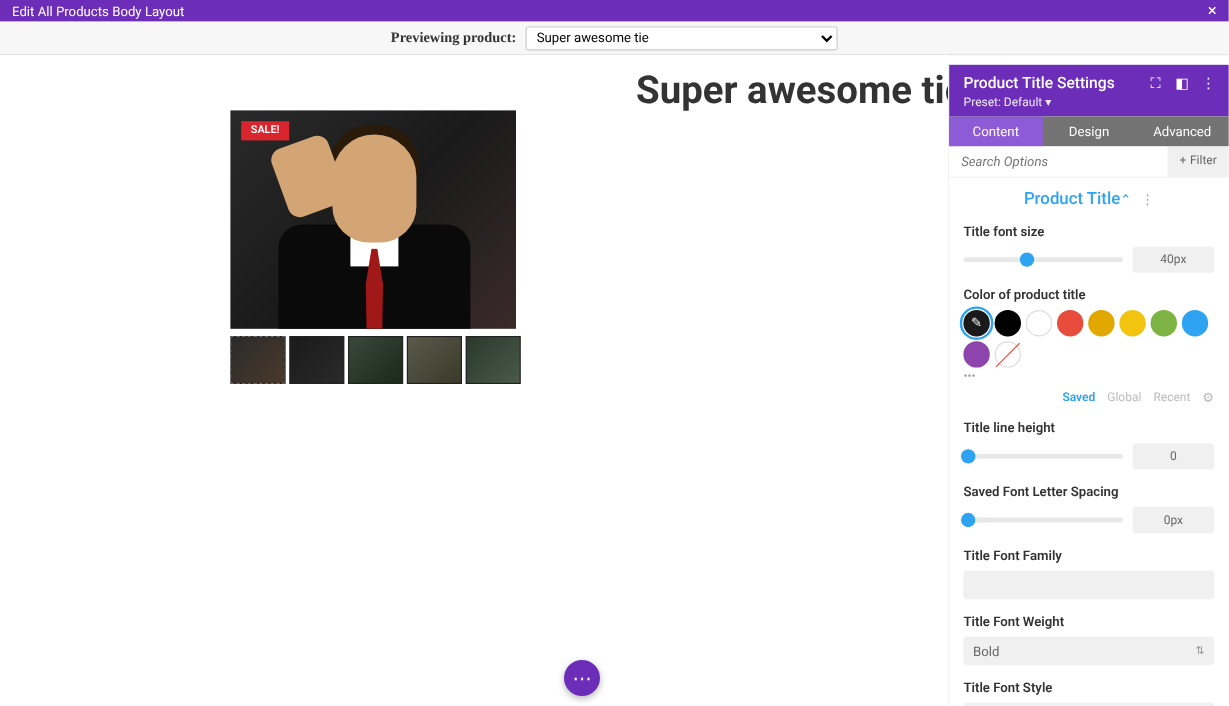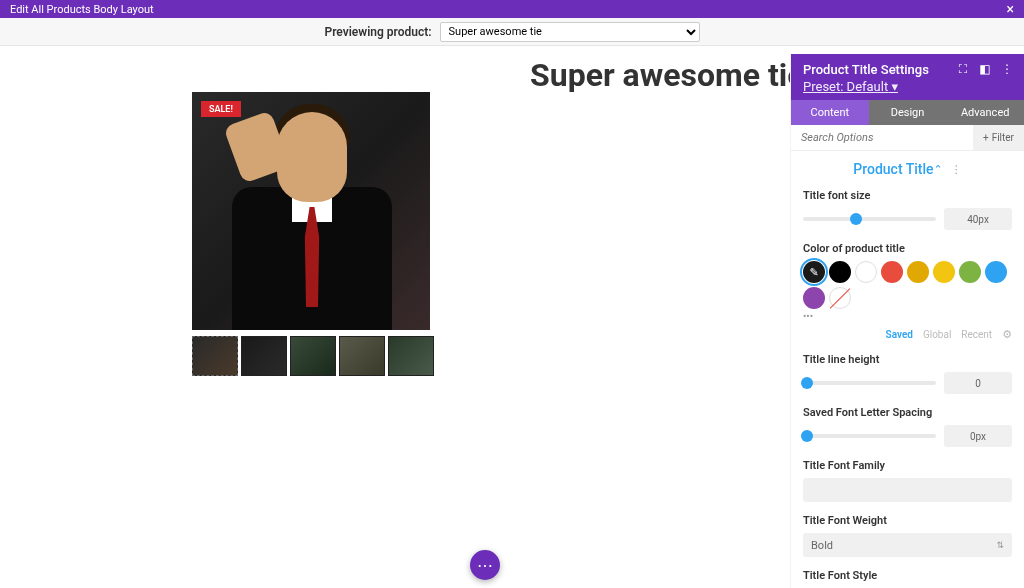--- a/index.html
+++ b/index.html
@@ -3,24 +3,24 @@
 <meta charset="utf-8">
 <style>
 * { margin: 0; padding: 0; box-sizing: border-box; font-family: -apple-system, BlinkMacSystemFont, "Segoe UI", Roboto, sans-serif; }
 body { width: 1024px; height: 588px; overflow: hidden; background: #fff; position: relative; }
 
 .top-bar { height: 18px; background: #6c2eb9; color: #fff; font-size: 11px; padding: 2px 10px; display: flex; justify-content: space-between; align-items: center; }
 .top-bar .close-x { cursor: pointer; font-size: 14px; }
 
 .preview-bar { height: 28px; background: #f7f7f7; border-bottom: 1px solid #e5e5e5; display: flex; align-items: center; justify-content: center; font-size: 12px; gap: 8px; }
 .preview-bar select { width: 260px; height: 20px; font-size: 11px; border: 1px solid #ccc; border-radius: 2px; padding: 0 4px; background: #fff; }
-.preview-bar label { font-weight: 600; color: #333; }
+.preview-bar label { font-weight: 600; color: #333; font-family: Liberation Serif, serif; }
 
 .main-area { position: absolute; left: 0; top: 46px; width: 790px; height: 514px; background: #fff; padding: 46px 0 0 192px; }
-.product-image { position: relative; width: 238px; height: 238px; background: linear-gradient(135deg, #2a2a2a 0%, #1a1a1a 50%, #3a2a2a 100%); overflow: hidden; text-align: center; }
+.product-image { position: relative; width: 238px; height: 182px; background: linear-gradient(135deg, #2a2a2a 0%, #1a1a1a 50%, #3a2a2a 100%); overflow: hidden; text-align: center; }
 .sale-badge { position: absolute; top: 9px; left: 9px; background: #d9262e; color: #fff; font-size: 9px; font-weight: 600; padding: 3px 8px; }
 .man-figure { position: absolute; width: 100%; height: 100%; }
 .man-figure .head { position: absolute; top: 20px; left: 85px; width: 70px; height: 90px; background: #d4a574; border-radius: 35px 35px 30px 30px; }
 .man-figure .hair { position: absolute; top: 12px; left: 82px; width: 76px; height: 45px; background: #2a1a0a; border-radius: 38px 38px 10px 10px; }
 .man-figure .suit { position: absolute; top: 95px; left: 40px; width: 160px; height: 150px; background: #0a0a0a; border-radius: 20px 20px 0 0; }
 .man-figure .shirt { position: absolute; top: 100px; left: 100px; width: 40px; height: 30px; background: #fff; }
 .man-figure .tie { position: absolute; top: 115px; left: 108px; width: 24px; height: 100px; background: #a01818; clip-path: polygon(40% 0, 60% 0, 80% 30%, 75% 100%, 25% 100%, 20% 30%); }
 .man-figure .hand { position: absolute; top: 25px; left: 40px; width: 50px; height: 60px; background: #d4a574; border-radius: 10px; transform: rotate(-20deg); }
 
 .thumbs { display: flex; gap: 3px; margin-top: 6px; }
@@ -28,21 +28,21 @@
 .thumb.active { border: 1px dashed #666; }
 .thumb-content { width: 100%; height: 100%; background: linear-gradient(135deg, #2a2a2a, #4a3a2a); }
 
 .product-title { position: absolute; top: 56px; left: 530px; font-size: 32px; font-weight: 700; color: #333; }
 
 .fab { position: absolute; left: 470px; top: 550px; width: 30px; height: 30px; background: #6c2eb9; border-radius: 50%; display: flex; align-items: center; justify-content: center; color: #fff; font-size: 16px; box-shadow: 0 2px 6px rgba(0,0,0,0.3); }
 
 .sidebar { position: absolute; right: 0; top: 18px; width: 234px; height: 570px; background: #fff; display: flex; flex-direction: column; border-left: 1px solid rgba(0,0,0,0.05); margin-top: 36px; }
 .sidebar-header { background: #6c2eb9; color: #fff; padding: 8px 12px 6px; }
 .sidebar-header h2 { font-size: 13px; font-weight: 500; }
-.sidebar-header .preset { font-size: 13px; opacity: 0.9; margin-top: 2px; text-decoration: underline; }
+.sidebar-header .preset { font-size: 10px; opacity: 0.9; margin-top: 2px; }
 .sidebar-header .header-icons { position: absolute; right: 10px; top: 8px; display: flex; gap: 8px; }
 .sidebar-header .header-icons span { width: 14px; height: 14px; display: flex; align-items: center; justify-content: center; font-size: 12px; cursor: pointer; }
 
 .tabs { display: flex; background: #737373; }
 .tab { flex: 1; text-align: center; padding: 6px 0; font-size: 11px; color: #fff; cursor: pointer; }
 .tab.active { background: #8e5bd6; }
 
 .search-row { display: flex; border-bottom: 1px solid #eee; }
 .search-row input { flex: 1; border: none; padding: 6px 10px; font-size: 11px; font-style: italic; color: #999; outline: none; }
 .filter-btn { background: #f0f0f0; border: none; padding: 0 10px; font-size: 10px; color: #666; cursor: pointer; display: flex; align-items: center; gap: 3px; }

